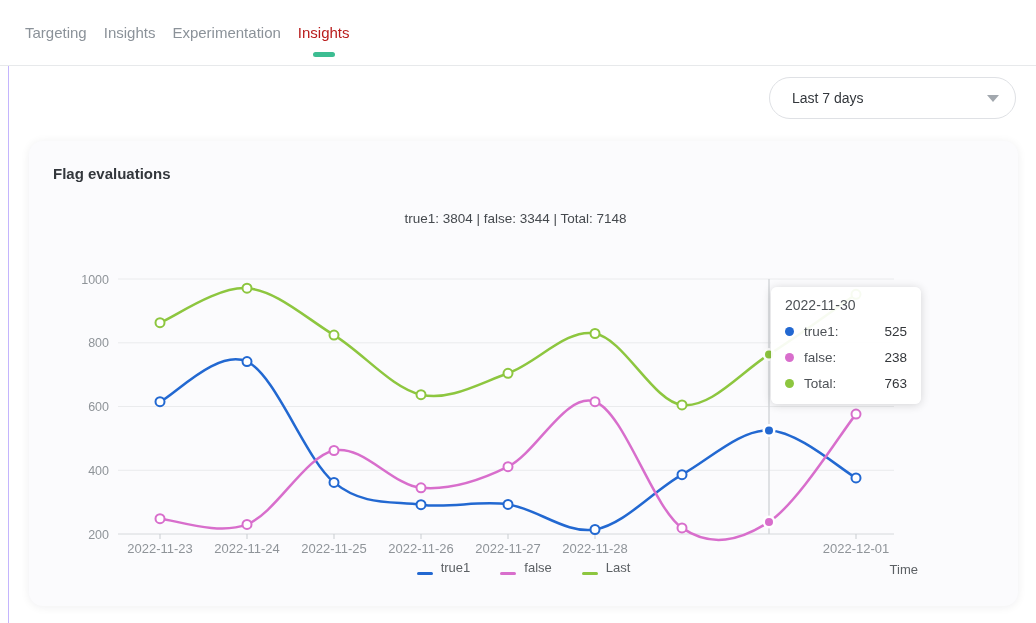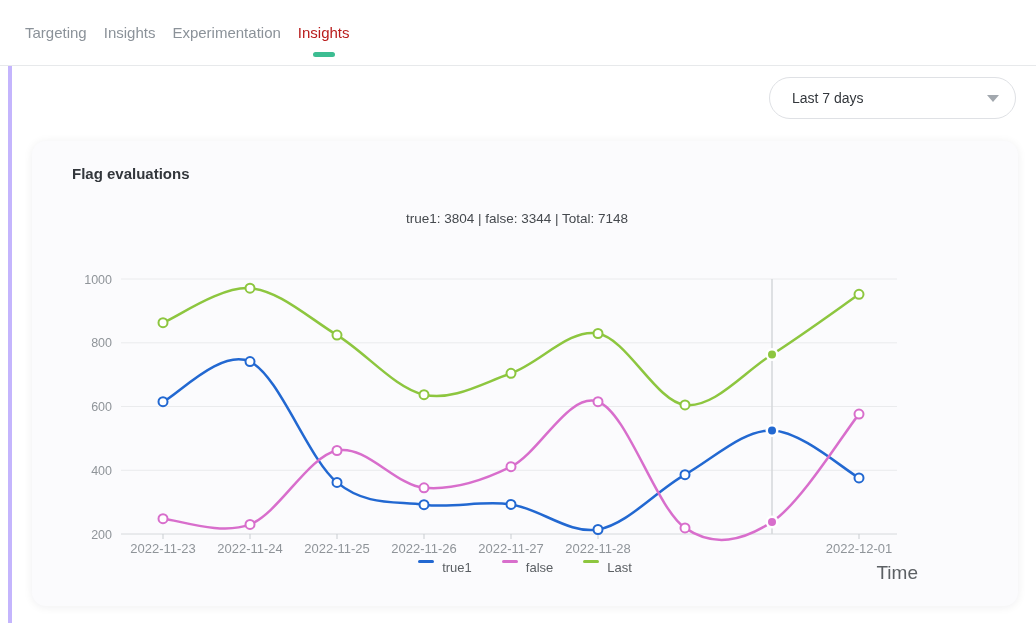--- a/index.html
+++ b/index.html
@@ -13,53 +13,53 @@
     border-bottom:1px solid #e7e9eb;background:#fff;
   }
   .tab{font-size:15px;color:#8b9299;cursor:pointer;position:relative;line-height:21px;}
   .tab.active{color:#b91c1c;}
   .tab .indicator{display:none;}
   .tab.active .indicator{
     display:block;position:absolute;left:50%;transform:translateX(-50%);
     top:calc(100% + 9px);width:22px;height:5px;border-radius:3px;
   }
   
-  .content{position:relative;margin-left:8px;height:557px;border-left:4px solid #c4b5fd;background:#fff;}
+  .content{position:relative;margin-left:8px;height:557px;border-left:1px solid #c4b5fd;background:#fff;}
   .filters{display:flex;justify-content:flex-end;gap:19px;padding:11px 20px 0 0;}
   .select{
     box-sizing:border-box;height:42px;border:1px solid #dfe1e5;border-radius:21px;
     display:flex;align-items:center;justify-content:space-between;
     padding:0 16px 0 22px;font-size:14px;color:#33373c;background:#fff;cursor:pointer;
   }
   .select.range{width:247px;}
   .select.gran{width:146px;}
   .caret{width:0;height:0;border-left:6px solid transparent;border-right:6px solid transparent;border-top:7px solid #a2a8ae;}
   
   .card{
     position:relative;margin:22px 18px 0 20px;height:465px;border-radius:14px;
     background:#fbfbfd;box-shadow:0 1px 10px rgba(25,30,40,.07);
   }
-  .card-title{position:absolute;left:40px;top:24px;font-size:15px;font-weight:bold;color:#33373c;}
+  .card-title{position:absolute;left:24px;top:24px;font-size:15px;font-weight:bold;color:#33373c;}
   .summary{position:absolute;top:70px;left:0;right:16px;text-align:center;font-size:13.5px;color:#45494e;}
   .chart-svg{position:absolute;left:0;top:0;}
   
   .tooltip{
     position:absolute;left:742px;top:146px;width:122px;z-index:5;
     background:rgba(255,255,255,.93);border-radius:6px;
     box-shadow:0 1px 10px rgba(0,0,0,.16);padding:10px 14px 13px 14px;
   }
   .tt-title{font-size:14px;color:#4e5257;margin-bottom:4px;}
   .tt-row{display:flex;align-items:center;margin-top:11px;font-size:13.5px;color:#4e5257;}
   .tt-dot{width:9px;height:9px;border-radius:50%;margin-right:10px;flex:0 0 auto;}
   .tt-val{margin-left:auto;color:#33363a;}
   
   .legend{position:absolute;left:0;right:0;top:419px;display:flex;justify-content:center;gap:30px;}
-  .legend-item{display:flex;align-items:flex-start;gap:8px;font-size:13px;color:#5c6064;cursor:pointer;}
+  .legend-item{display:flex;align-items:flex-end;gap:8px;font-size:13px;color:#5c6064;cursor:pointer;}
   .legend-dash{width:16px;height:3px;border-radius:2px;}
-  .time-label{position:absolute;top:421px;right:100px;font-size:19px;color:#5c6064;}
+  .time-label{position:absolute;top:421px;right:100px;font-size:13px;color:#5c6064;}
 </style>
 </head>
 <body>
 
 <div>
   <nav class="tabbar">
       <div class="tab">Targeting</div>
       <div class="tab">Insights</div>
       <div class="tab">Experimentation</div>
       <div class="tab active">Insights<span class="indicator" style="background: rgb(60, 189, 146);"></span></div>
@@ -131,20 +131,40 @@
           <circle cx="305" cy="194.1" r="4.5" fill="#ffffff" stroke="#8dc63f" stroke-width="2"></circle>
           <circle cx="392" cy="253.7" r="4.5" fill="#ffffff" stroke="#8dc63f" stroke-width="2"></circle>
           <circle cx="479" cy="232.3" r="4.5" fill="#ffffff" stroke="#8dc63f" stroke-width="2"></circle>
           <circle cx="566" cy="192.5" r="4.5" fill="#ffffff" stroke="#8dc63f" stroke-width="2"></circle>
           <circle cx="653" cy="263.9" r="4.5" fill="#ffffff" stroke="#8dc63f" stroke-width="2"></circle>
           <circle cx="740" cy="213.5" r="6.5" fill="#ffffff"></circle>
           <circle cx="740" cy="213.5" r="4" fill="#8dc63f"></circle>
           <circle cx="827" cy="153.3" r="4.5" fill="#ffffff" stroke="#8dc63f" stroke-width="2"></circle>
         </svg>
 
+      <div class="tooltip">
+        <div class="tt-title">2022-11-30</div>
+        <div id="tt-rows">
+            <div class="tt-row">
+              <span class="tt-dot" style="background: rgb(34, 104, 209);"></span>
+              <span>true1:</span>
+              <span class="tt-val">525</span>
+            </div>
+            <div class="tt-row">
+              <span class="tt-dot" style="background: rgb(216, 110, 204);"></span>
+              <span>false:</span>
+              <span class="tt-val">238</span>
+            </div>
+            <div class="tt-row">
+              <span class="tt-dot" style="background: rgb(141, 198, 63);"></span>
+              <span>Total:</span>
+              <span class="tt-val">763</span>
+            </div>
+          </div>
+      </div>
 
       <div class="legend" id="legend">
           <div class="legend-item">
             <span class="legend-dash" style="background: rgb(34, 104, 209);"></span>
             <span>true1</span>
           </div>
           <div class="legend-item">
             <span class="legend-dash" style="background: rgb(216, 110, 204);"></span>
             <span>false</span>
           </div>

